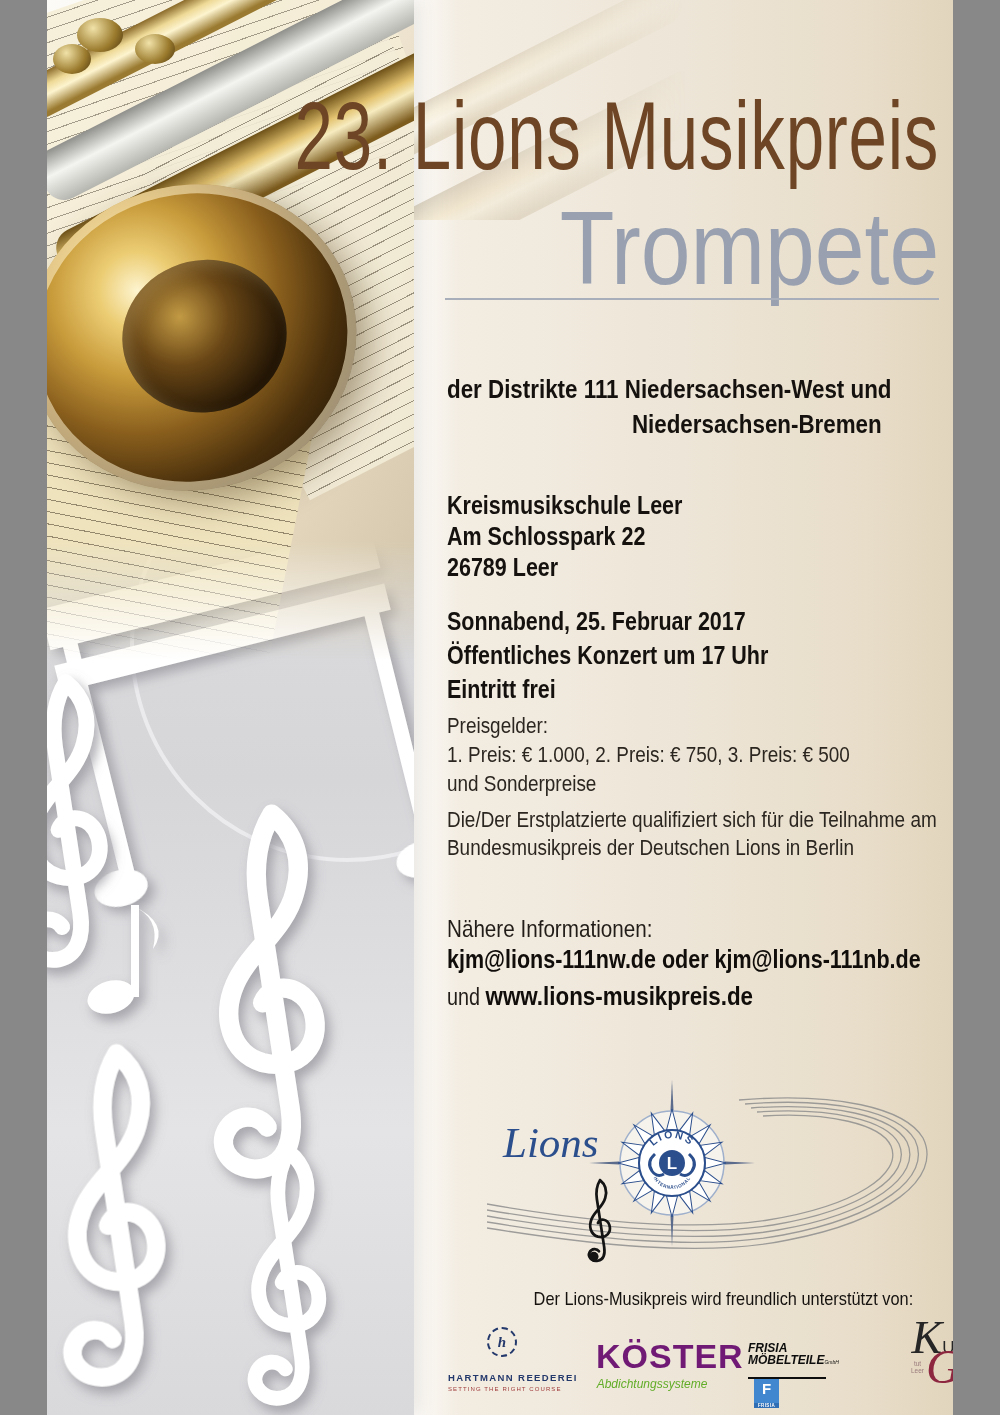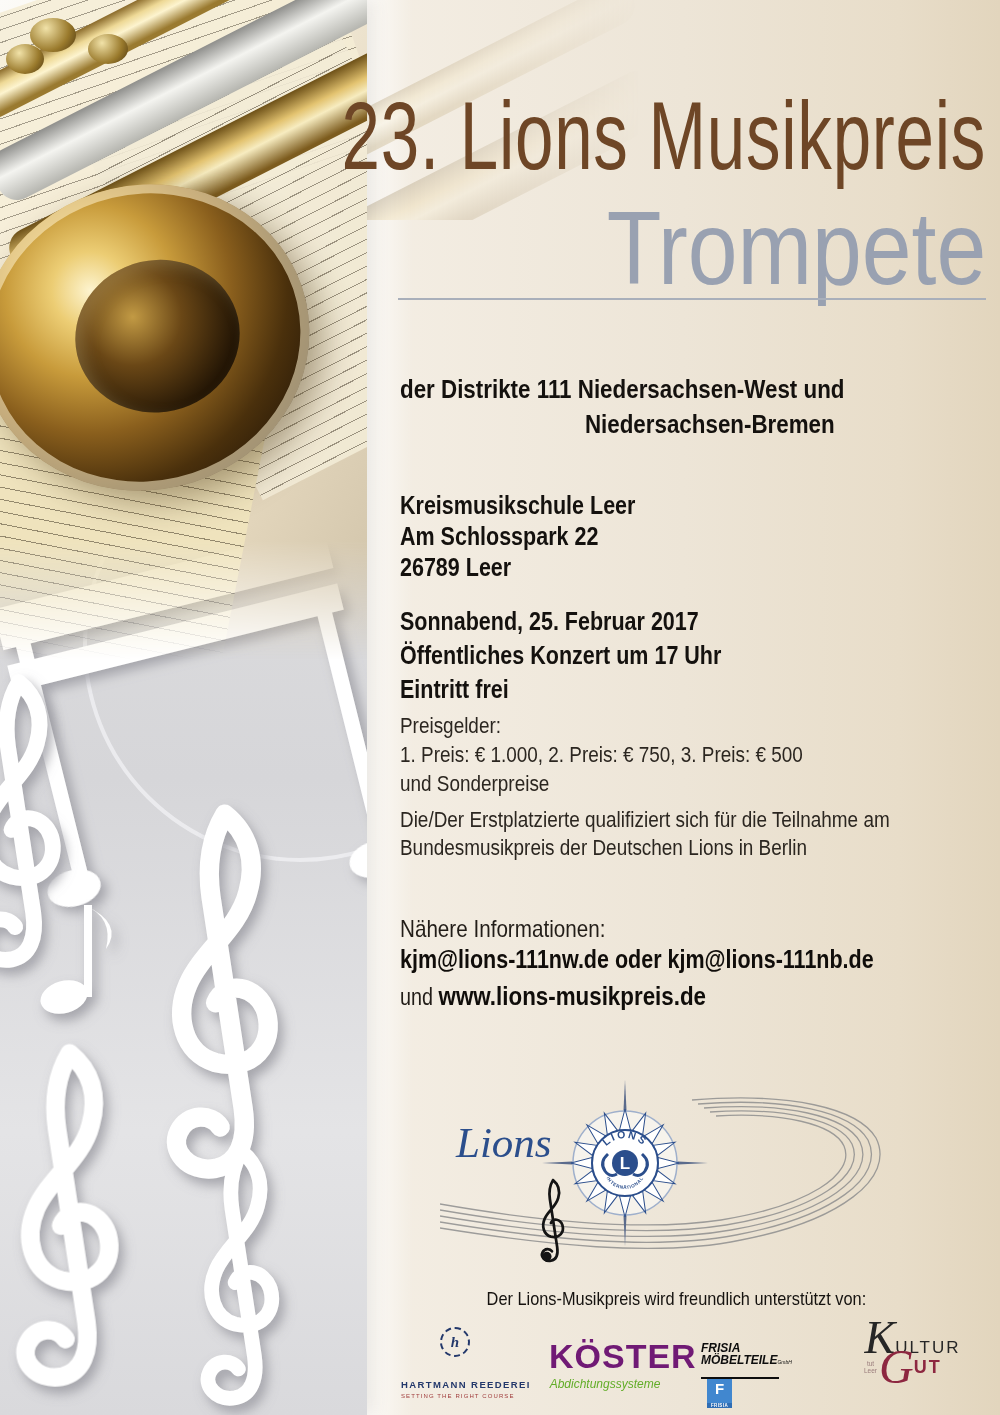--- a/index.html
+++ b/index.html
@@ -1,17 +1,17 @@
 <!DOCTYPE html>
 <html><head>
 <meta charset="utf-8">
 <style>
   html,body{margin:0;padding:0;}
   body{font-family:"Liberation Sans",sans-serif;background:#888;}
-  .poster{position:relative;width:1000px;height:1415px;margin:0 auto;overflow:hidden;background:#ece4d6;}
+  .poster{position:relative;width:906px;height:1415px;margin:0 auto;overflow:hidden;background:#ece4d6;}
 
   
   .panel{position:absolute;left:367px;top:0;right:0;bottom:0;
     background:linear-gradient(90deg,#f4eee4 0%,#ede5d7 50%,#e8ddc9 84%,#e2d5bd 100%);}
   .panel::before{content:"";position:absolute;left:0;top:0;bottom:0;width:46px;
     background:linear-gradient(90deg,rgba(255,255,255,.75),rgba(255,255,255,0));}
 
   
   .left-col{position:absolute;left:0;top:0;width:367px;height:1415px;
     background:linear-gradient(180deg,#ececee 0%,#dededf 30%,#d6d6d9 55%,#e4e4e6 80%,#d9d9dc 100%);
@@ -78,21 +78,21 @@
   .logo .clef{position:absolute;left:98px;top:100px;z-index:4;}
 
   
   .sp-head{position:absolute;left:460px;top:1288px;width:380px;text-align:center;font-size:19px;
     color:#15120f;transform:scaleX(.86);transform-origin:50% 0;white-space:nowrap;}
   .sponsor{position:absolute;text-align:center;}
   .hartmann{left:401px;top:1327px;width:108px;}
   .hartmann .ring{width:26px;height:26px;margin:0 auto;border:2px dashed #23386b;border-radius:50%;
     display:flex;align-items:center;justify-content:center;
     font-family:"Liberation Serif",serif;font-style:italic;font-weight:bold;font-size:15px;color:#23386b;}
-  .hartmann .nm{margin-top:22px;font-size:9.5px;font-weight:bold;letter-spacing:1.4px;color:#23386b;white-space:nowrap;}
+  .hartmann .nm{margin-top:15px;font-size:9.5px;font-weight:bold;letter-spacing:1.4px;color:#23386b;white-space:nowrap;}
   .hartmann .tg{margin-top:3px;font-size:6px;letter-spacing:1.1px;color:#a03c3c;white-space:nowrap;}
   .koester{left:549px;top:1337px;width:112px;}
   .koester .wm{font-size:34px;font-weight:bold;letter-spacing:1px;color:#701a75;}
   .koester .sub{font-size:12px;font-style:italic;color:#62ad28;margin-top:1px;}
   .frisia{left:701px;top:1342px;width:115px;text-align:left;}
   .frisia .tx{display:inline-block;vertical-align:top;}
   .frisia .l1{font-size:12px;font-weight:bold;font-style:italic;color:#0d0d0d;line-height:12px;}
   .frisia .l2{font-size:12px;font-weight:bold;font-style:italic;color:#0d0d0d;line-height:13px;}
   .frisia .gm{font-size:5px;font-weight:normal;}
   .frisia .ul{width:78px;height:2px;background:#0d0d0d;margin-top:8px;}

